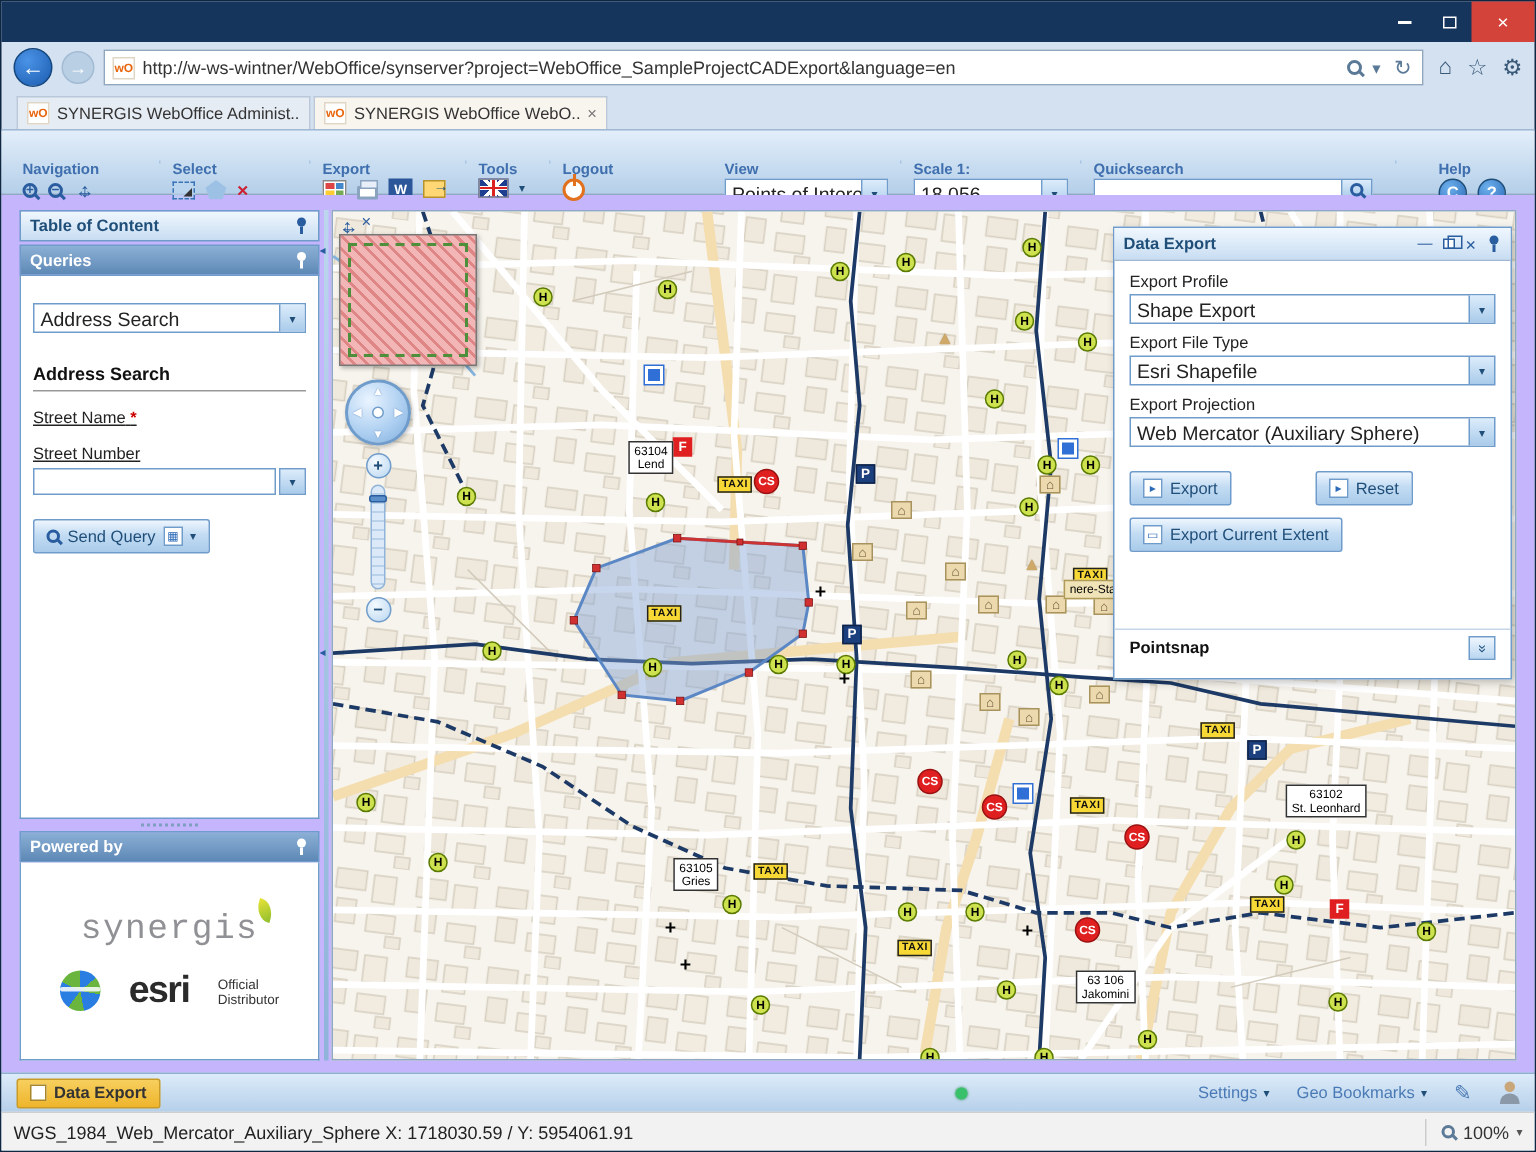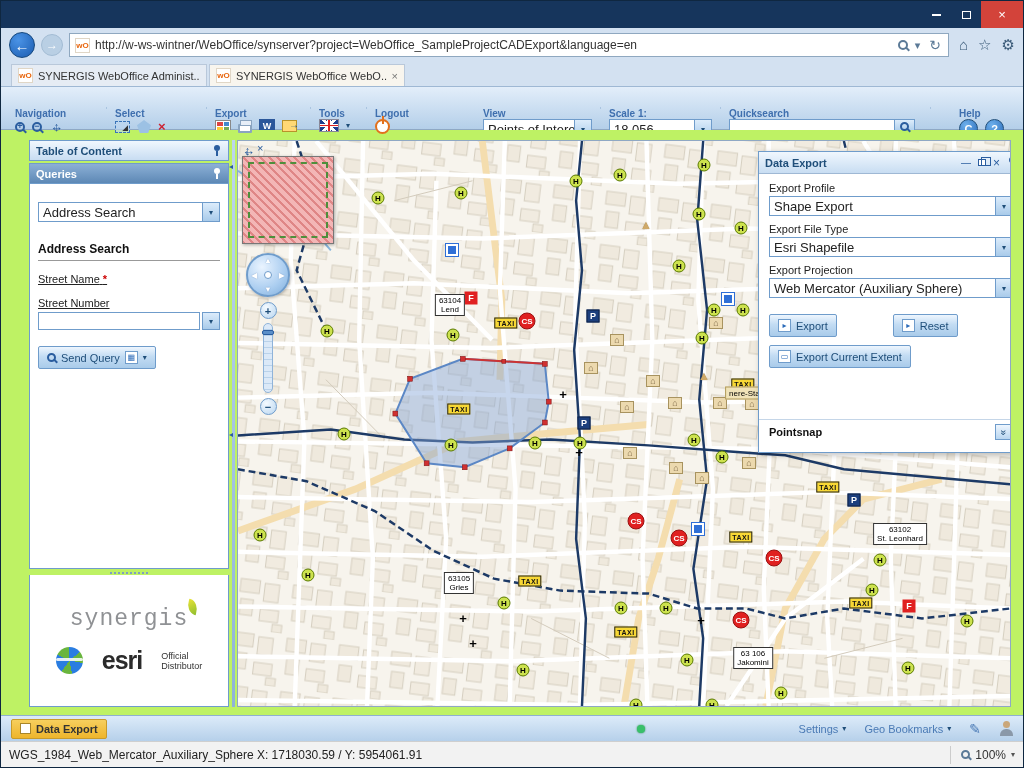--- a/index.html
+++ b/index.html
@@ -72,21 +72,21 @@
   .caret { font-size:8px; color:#1f4e79; }
   .dd { display:flex; height:20px; border:1px solid #6f9ccb; background:#fff; }
   .dd .val { flex:1; font-size:13px; padding:2px 4px; color:#222; white-space:nowrap; overflow:hidden; }
   .dd .arrow { width:17px; background:linear-gradient(#dcecfb,#a9cbea); border-left:1px solid #6f9ccb; display:flex; align-items:center; justify-content:center; }
   .qs-input { display:flex; height:20px; border:1px solid #6f9ccb; background:#fff; width:186px; }
   .qs-input input { flex:1; border:none; outline:none; font-size:11px; padding:0 4px; font-family:inherit; }
   .qs-btn { width:20px; background:linear-gradient(#dcecfb,#a9cbea); border-left:1px solid #6f9ccb; display:flex; align-items:center; justify-content:center; }
   .round-btn { width:19px; height:19px; border-radius:50%; background:radial-gradient(circle at 35% 30%,#6db0ec,#2a6ab8); border:1px solid #1f4e79; color:#fff; font-weight:bold; font-size:11px; display:flex; align-items:center; justify-content:center; }
 
   
-  .content { flex:1; display:flex; padding:10px 12px 8px 28px; background:#bef264; min-height:0; }
+  .content { flex:1; display:flex; padding:10px 12px 8px 12px; background:#c4b5fd; min-height:0; }
   .sidebar { width:200px; display:flex; flex-direction:column; flex:0 0 auto; }
   .phead { height:21px; display:flex; align-items:center; padding:0 6px; font-size:11px; font-weight:bold; border:1px solid #6f9ccb; flex:0 0 auto; }
   .phead.light { background:linear-gradient(#f0f7fe,#c8ddf2); color:#1f4e79; }
   .phead.dark { background:linear-gradient(#8cb0d6,#5d88b5); color:#fff; margin-top:2px; }
   .phead .ptitle { flex:1; }
   .pin-ico { position:relative; width:10px; height:12px; display:inline-block; }
   .pin-ico::before { content:""; position:absolute; top:0; left:2px; width:6px; height:6px; background:currentColor; border-radius:50%; }
   .pin-ico::after { content:""; position:absolute; top:6px; left:4px; width:2px; height:5px; background:currentColor; }
   .pbody { background:#fff; border:1px solid #6f9ccb; border-top:none; padding:8px; }
   .queries-body { flex:1; min-height:0; display:flex; flex-direction:column; }
@@ -346,20 +346,24 @@
           <button class="btn">
             <span class="mag-ico blue" style="width:9px;height:9px;"></span>
             <span>Send Query</span>
             <span class="bico">▦</span>
             <span class="caret">▾</span>
           </button>
         </div>
         <div style="flex:1;"></div>
       </div>
       <div class="dots-handle"></div>
+      <div class="phead dark">
+        <span class="ptitle">Powered by</span>
+        <span class="pin-ico" style="color:#fff;"></span>
+      </div>
       <div class="pbody powered-body">
         <div class="synergis-logo">
           <span>synergis</span>
           <span class="leaf"></span>
         </div>
         <div class="esri-logo">
           <span class="globe"></span>
           <span class="esri-word">esri</span>
           <span class="esri-sub">
             <span>Official</span><br><span>Distributor</span>
@@ -532,21 +536,21 @@
           <div class="mk mk-pin" style="left: 640px; top: 389px;">▲</div>
           <div class="mk mk-cs" style="left: 289px; top: 180px;">CS</div>
           <div class="mk mk-cs" style="left: 398px; top: 380px;">CS</div>
           <div class="mk mk-cs" style="left: 441px; top: 397px;">CS</div>
           <div class="mk mk-cs" style="left: 536px; top: 417px;">CS</div>
           <div class="mk mk-cs" style="left: 503px; top: 479px;">CS</div>
           <div class="map-label" style="left: 212px; top: 164px;">
             <div>63104</div>
             <div>Lend</div>
           </div>
-          <div class="map-label" style="left: 221px; top: 442px;">
+          <div class="map-label" style="left: 242px; top: 442px;">
             <div>63105</div>
             <div>Gries</div>
           </div>
           <div class="map-label" style="left: 515px; top: 517px;">
             <div>63 106</div>
             <div>Jakomini</div>
           </div>
           <div class="map-label" style="left: 662px; top: 393px;">
             <div>63102</div>
             <div>St. Leonhard</div>

